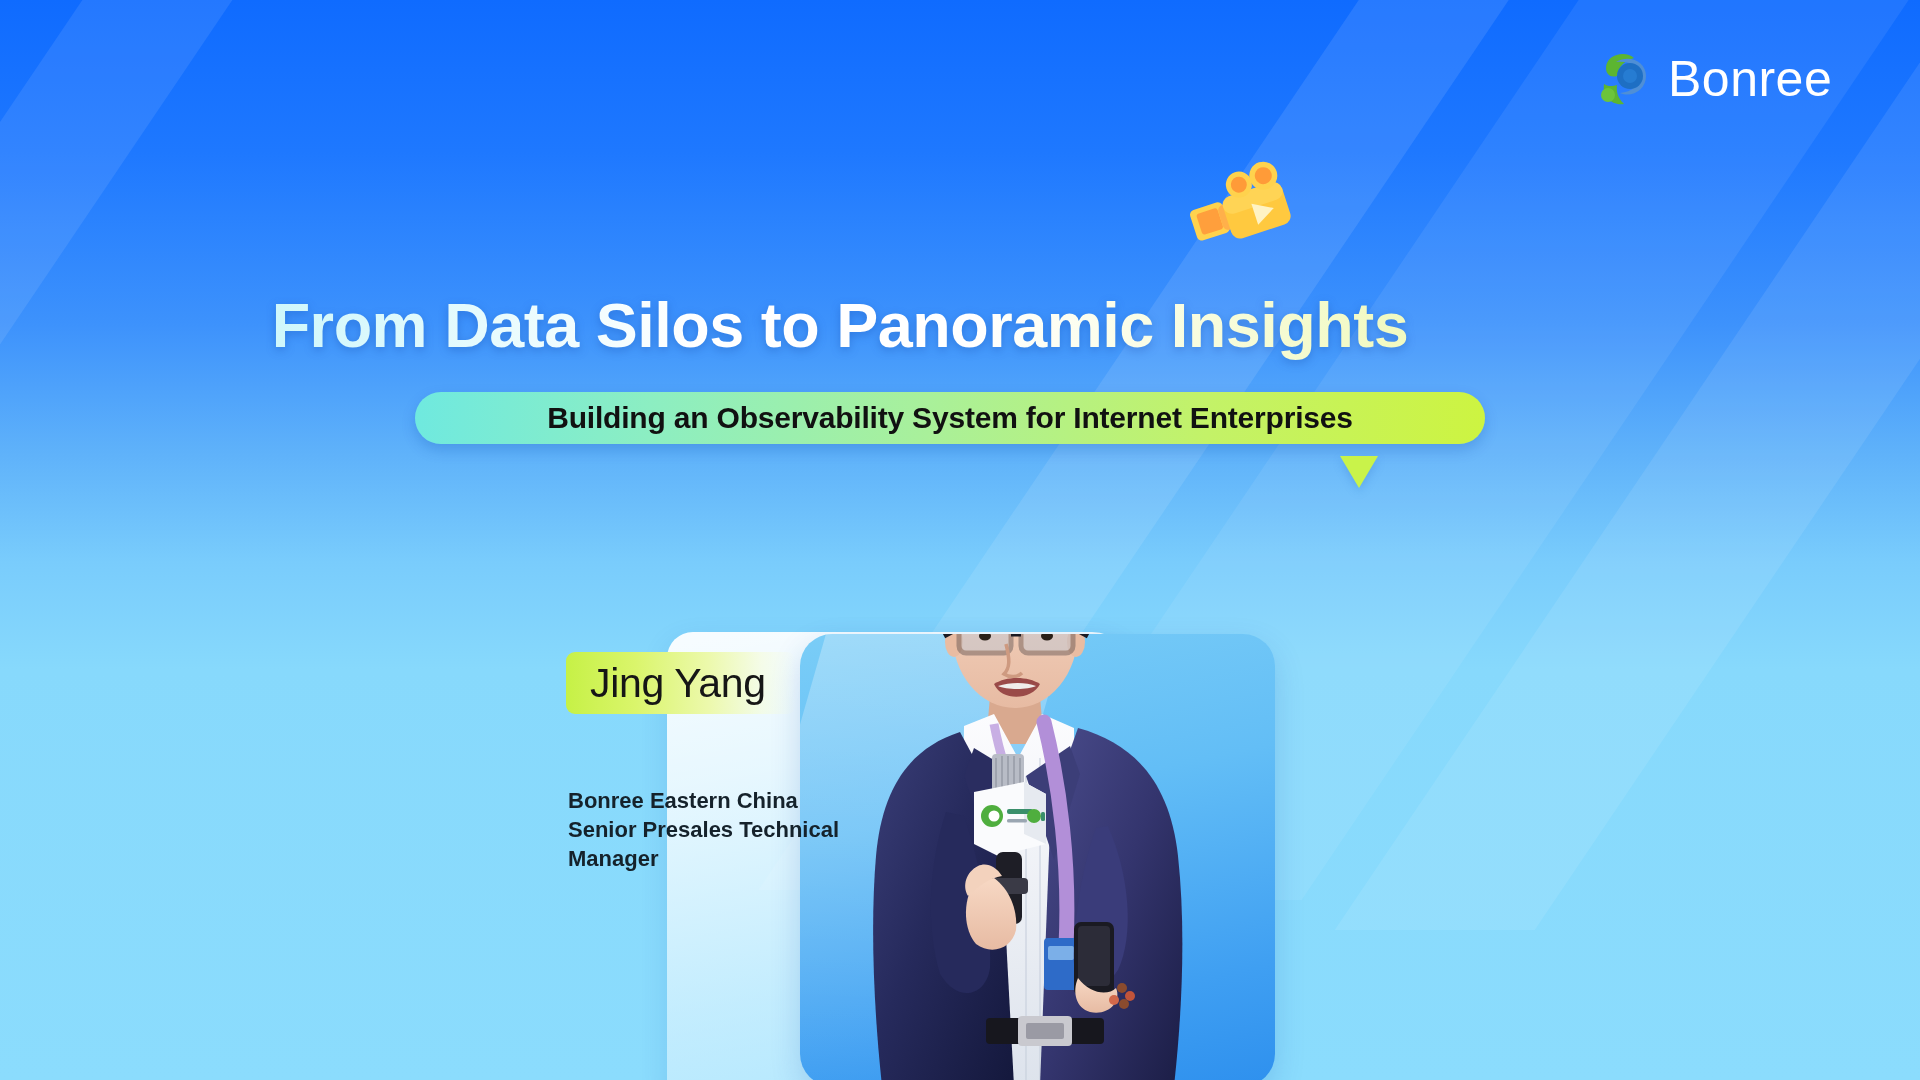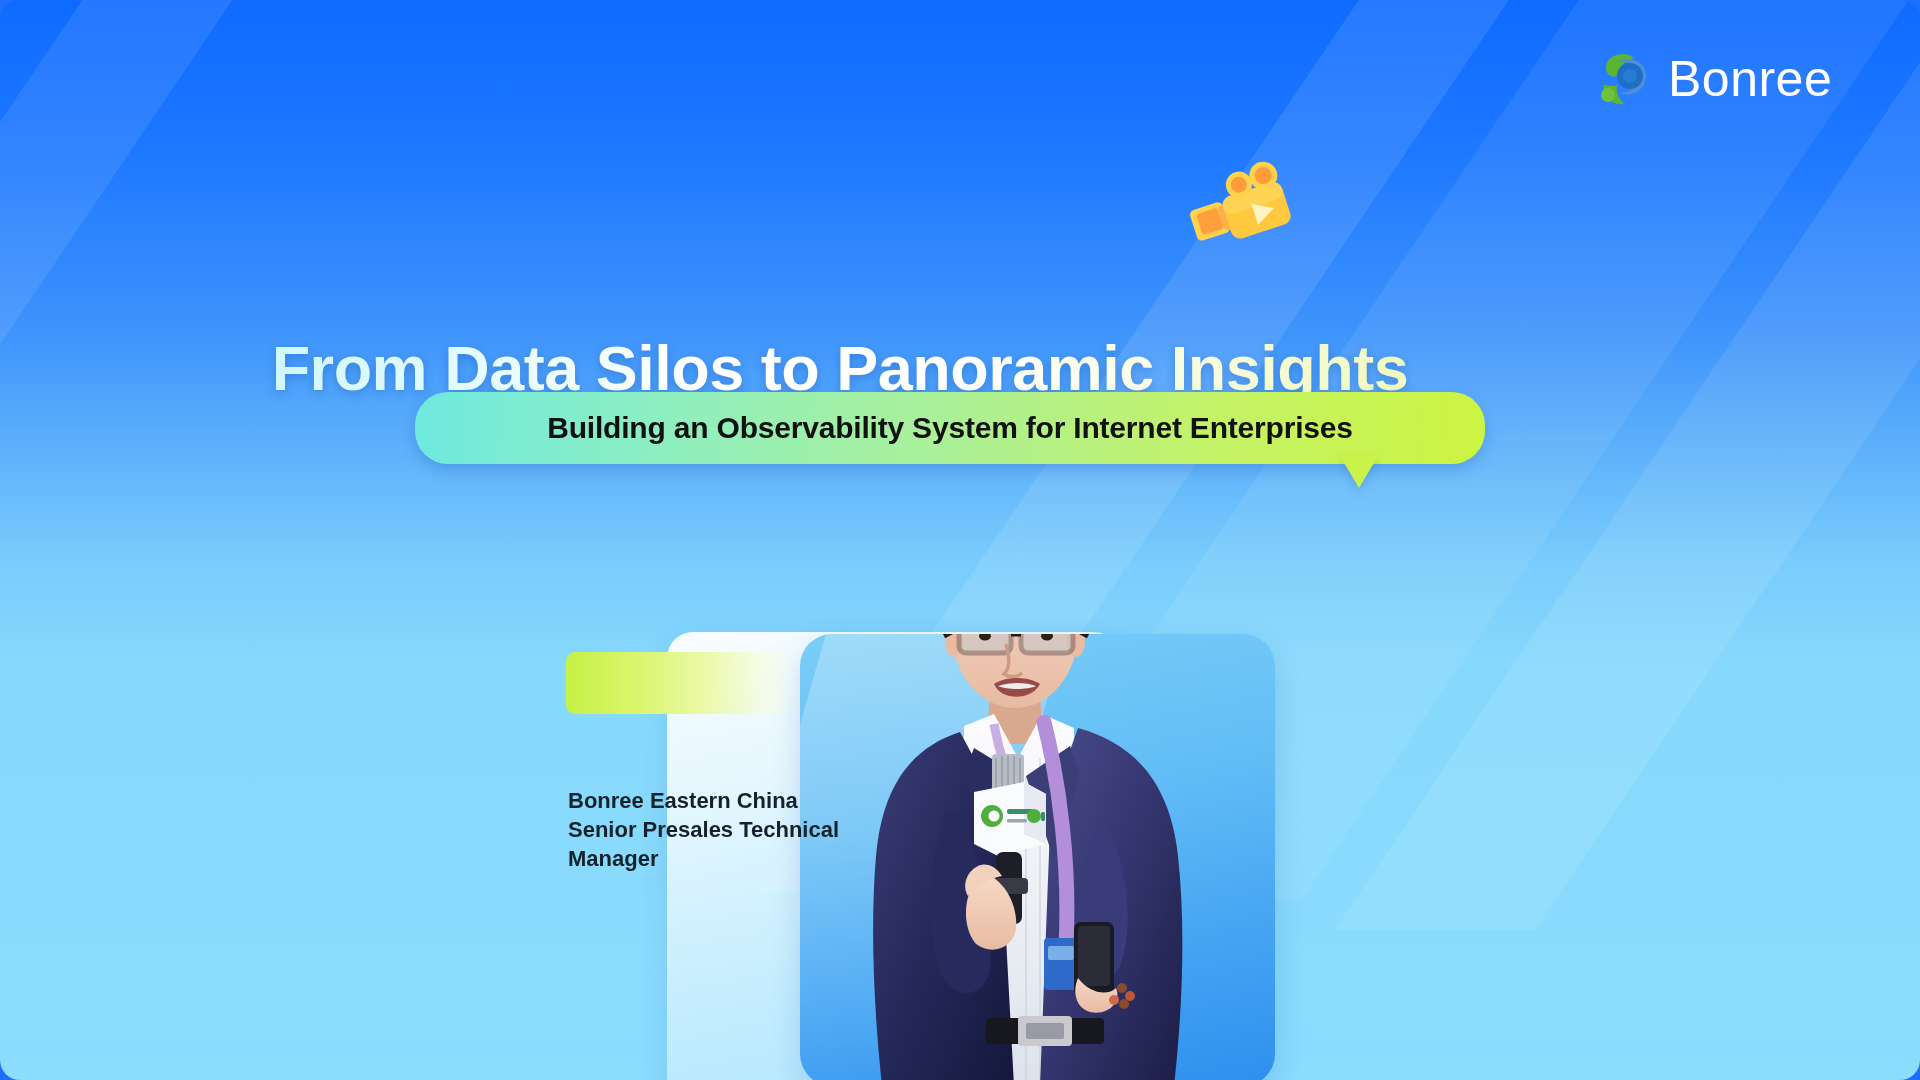--- a/index.html
+++ b/index.html
@@ -15,21 +15,20 @@
     position:absolute; inset:0;
     background:linear-gradient(180deg,
         #0F6BFF 0%,
         #1E78FF 14%,
         #3D92FC 30%,
         #5FB2FA 42%,
         #79CCFC 52%,
         #87D9FC 62%,
         #8BDCFD 100%);
     overflow:hidden;
-    border-radius:20px;
   }
   .streak{ position:absolute; background:#ffffff; opacity:.10; transform:skewX(-34deg); pointer-events:none; }
   .s-tl{ left:-120px; top:-60px; width:150px; height:720px; opacity:.09; }
   .s-tr1{ left:1180px; top:-360px; width:150px; height:1250px; opacity:.10; }
   .s-tr2{ left:1410px; top:-400px; width:330px; height:1300px; opacity:.075; }
   .s-tr3{ left:1790px; top:-420px; width:200px; height:1350px; opacity:.09; }
 
   
   #logo{ position:absolute; left:1596px; top:48px; display:flex; align-items:center; gap:14px; }
   #logo .mark{ width:58px; height:62px; position:relative; }
@@ -41,25 +40,24 @@
 
   
   #title{
     position:absolute; left:0; top:288px; width:1680px; text-align:center;
     font-size:63px; font-weight:700; letter-spacing:-.5px; line-height:1.18;
     background:linear-gradient(90deg,#9FF6F4 0%,#CFF7FB 16%,#FFFFFF 42%,#FFFFFF 58%,#F2FAC4 82%,#E8F7A2 100%);
     -webkit-background-clip:text; background-clip:text; color:transparent;
     -webkit-text-fill-color:transparent;
     filter:drop-shadow(0 3px 5px rgba(10,60,160,.30));
     white-space:nowrap;
-    margin-top:43px;
-  }
-
-  
-  #banner-wrap{ position:absolute; left:415px; top:392px; width:1070px; height:72px; }
+  }
+
+  
+  #banner-wrap{ position:absolute; left:415px; top:392px; width:1070px; height:52px; }
   #banner{
     width:100%; height:100%; border-radius:33px;
     background:linear-gradient(93deg,#6FE9DF 0%,#8CEEC2 22%,#A9F09A 48%,#C3F268 74%,#CDF441 100%);
     box-shadow:0 6px 14px rgba(10,70,170,.22);
     display:flex; align-items:center; justify-content:center;
   }
   #banner-text{ font-size:30px; font-weight:700; color:#111; letter-spacing:-.2px; white-space:nowrap; }
   #banner-tail{
     position:absolute; left:925px; top:64px; width:0; height:0;
     border-left:19px solid transparent; border-right:19px solid transparent;
@@ -261,17 +259,18 @@
       </g>
       <ellipse cx="207" cy="110" rx="6" ry="4.5" fill="#2A2018"></ellipse>
       <ellipse cx="269" cy="110" rx="6" ry="4.5" fill="#2A2018"></ellipse>
       <path d="M228 118 C232 134, 232 142, 226 148 C232 152, 240 151, 244 147" stroke="#CE9A80" stroke-width="3.5" fill="none"></path>
       <path d="M216 158 C228 150, 250 150, 262 158 C254 174, 224 176, 216 158 Z" fill="#9A4A48"></path>
       <path d="M220 160 C232 156, 248 156, 258 160 C250 164, 228 164, 220 160 Z" fill="#F0EDEA"></path>
     </svg>
   </div>
 
   <div id="name-chip"></div>
+  <div id="name-text">Jing Yang</div>
   <div id="role">Bonree Eastern China
 Senior Presales Technical
 Manager</div>
 
 </div>
 
 </body></html>

